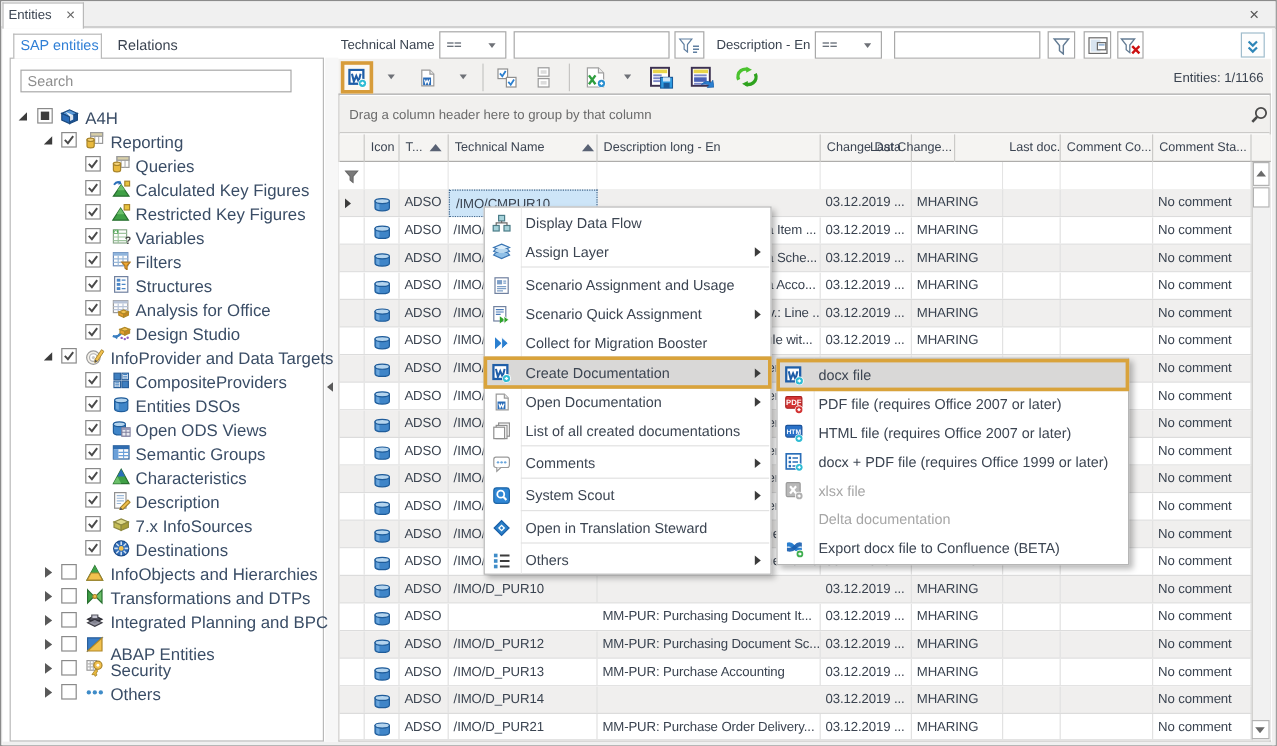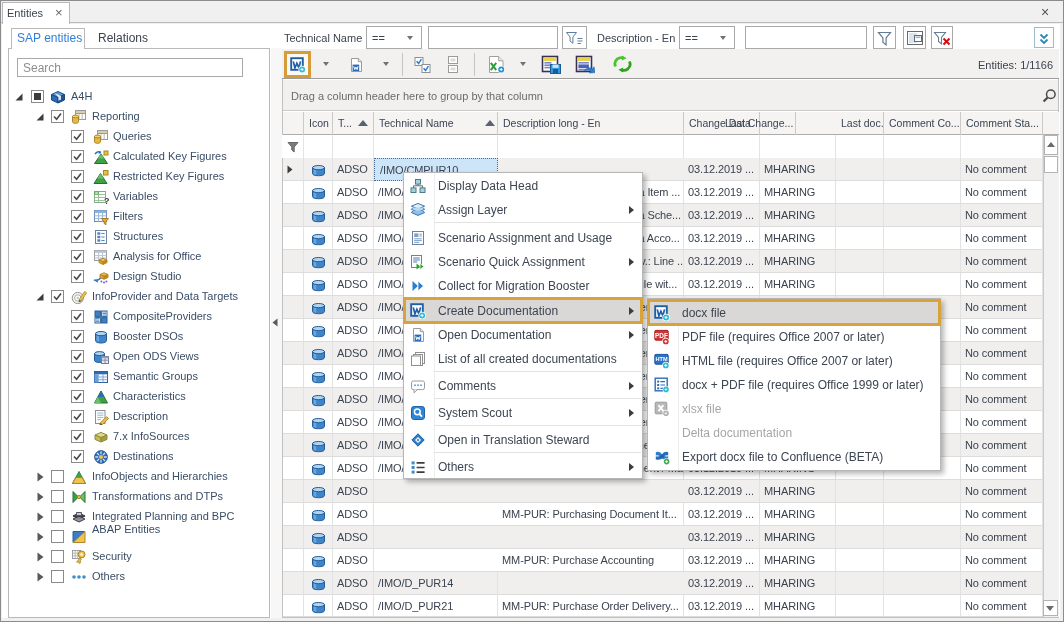--- a/index.html
+++ b/index.html
@@ -4,21 +4,21 @@
 html,body{width:1064px;height:622px;overflow:hidden}
 body{position:relative;font-family:"Liberation Sans",sans-serif;background:#f0f0f0;border:1px solid #8b8b8b}
 .abs{position:absolute}
 .txt{position:absolute;white-space:nowrap;font-size:12px;color:#3a4350}
 .hcell{position:absolute;top:111px;height:23px;border-right:1px solid #cbcac8;color:#3b4452;font-size:10.5px;line-height:22px;padding-left:5px;overflow:hidden;white-space:nowrap}
 .fcell{position:absolute;top:0;height:23px;border-right:1px solid #e4e4e4;background:#fff}
 .cell{position:absolute;top:0;height:23px;border-right:1px solid #e2e2e2;font-size:11px;letter-spacing:-0.1px;line-height:22px;color:#3a4350;padding-left:4px;overflow:hidden;white-space:nowrap}
 .row{position:absolute;left:0;width:761px;height:23px;border-bottom:1px solid #dcdcdc}
 .arr{position:absolute;right:8px;top:8px;width:0;height:0;border-left:5px solid #3c3c3c;border-top:4px solid transparent;border-bottom:4px solid transparent}
 .cb{position:absolute;width:13px;height:13px;background:#fff;border:1px solid #8a8a8a}
-.tlabel{position:absolute;font-size:11px;color:#3a4d66;white-space:nowrap}
+.tlabel{position:absolute;font-size:14px;color:#3a4d66;white-space:nowrap}
 .sortup{position:absolute;width:0;height:0;border-left:5.5px solid transparent;border-right:5.5px solid transparent;border-bottom:6.5px solid #596274}
 .darr{position:absolute;width:0;height:0;border-top:4px solid #6e7177;border-left:3.5px solid transparent;border-right:3.5px solid transparent}
 </style></head><body>
 <div class="abs" style="left:0;top:0;width:1062px;height:22px;background:#f0f0f0;border-bottom:1px solid #b9b9b9"></div>
 <div class="abs" style="left:1px;top:1px;width:68px;height:22px;background:#fff;border:1px solid #b9b9b9;border-bottom:none"></div>
 <div class="txt" style="left:6px;top:6px;color:#3c4552;font-size:11px">Entities</div>
 <div class="txt" style="left:54px;top:4px;color:#666;font-size:13px">×</div>
 <div class="txt" style="left:1040px;top:3px;color:#555;font-size:14px">×</div>
 <div class="abs" style="left:1px;top:23px;width:1060px;height:597px;background:#fff"></div>
 <div class="abs" style="left:1059px;top:23px;width:4px;height:598px;background:#f0f0f0"></div>
@@ -187,21 +187,21 @@
 <div class="tlabel" style="left:112px;top:309px">CompositeProviders</div>
 <div class="cb" style="left:70px;top:329px"></div>
 <svg class="abs" style="left:71px;top:330px;" width="11" height="11" viewBox="0 0 11 11">
     <path d="M2 5.5 l2.6 2.8 L9 2.5" stroke="#4a4a4a" stroke-width="1.6" fill="none"></path>
   </svg>
 <svg class="abs" style="left:92px;top:328px;" width="16" height="16" viewBox="0 0 16 16">
     <path d="M2.5 4.6 v7 c0 1.6 2.5 2.4 5.5 2.4 s5.5 -0.8 5.5 -2.4 v-7 z" fill="#3f85c8" stroke="#1f5c9a"></path>
     <path d="M3.6 5.6 v5.8 c0.7 0.7 1.8 1 2.4 1.1 v-6 z" fill="#6aa6dc"></path>
     <ellipse cx="8" cy="4.6" rx="5.5" ry="2.1" fill="#b4d4ee" stroke="#1f5c9a"></ellipse>
   </svg>
-<div class="tlabel" style="left:112px;top:329px">Booster DSOs</div>
+<div class="tlabel" style="left:112px;top:329px">Entities DSOs</div>
 <div class="cb" style="left:70px;top:349px"></div>
 <svg class="abs" style="left:71px;top:350px;" width="11" height="11" viewBox="0 0 11 11">
     <path d="M2 5.5 l2.6 2.8 L9 2.5" stroke="#4a4a4a" stroke-width="1.6" fill="none"></path>
   </svg>
 <svg class="abs" style="left:92px;top:348px;" width="16" height="16" viewBox="0 0 16 16">
     <path d="M1.5 4.6 v6.6 c0 1.5 2.3 2.3 5 2.3 s5 -0.8 5 -2.3 v-6.6 z" fill="#3f85c8" stroke="#1f5c9a"></path>
     <ellipse cx="6.5" cy="4.6" rx="5" ry="2" fill="#b4d4ee" stroke="#1f5c9a"></ellipse>
     <rect x="8.5" y="7.5" width="7" height="7" fill="#e8e8f0" stroke="#7a7a9a"></rect>
     <rect x="8.5" y="7.5" width="7" height="1.8" fill="#9a9ab8"></rect>
     <path d="M12 9.3 v5.2 M8.5 11.2 h7" stroke="#7a7a9a" stroke-width="0.8"></path>
@@ -292,21 +292,21 @@
   </svg>
 <div class="tlabel" style="left:91px;top:509px">Integrated Planning and BPC</div>
 <svg class="abs" style="left:34px;top:531px;" width="10" height="10" viewBox="0 0 10 10">
     <path d="M2.5 0.5 L8.5 5 2.5 9.5 z" fill="#595959"></path>
   </svg>
 <div class="cb" style="left:50px;top:529px"></div>
 <svg class="abs" style="left:70px;top:528px;" width="16" height="16" viewBox="0 0 16 16">
     <path d="M2 2.5 h12 L2 13.5 z" fill="#3a7ec8" stroke="#2a5f9a"></path>
     <path d="M14 2.5 v11 H2 z" fill="#f2c14e" stroke="#b08828"></path>
   </svg>
-<div class="tlabel" style="left:91px;top:522px">ABAP Entities</div>
+<div class="tlabel" style="left:91px;top:536px">ABAP Entities</div>
 <svg class="abs" style="left:34px;top:551px;" width="10" height="10" viewBox="0 0 10 10">
     <path d="M2.5 0.5 L8.5 5 2.5 9.5 z" fill="#595959"></path>
   </svg>
 <div class="cb" style="left:50px;top:549px"></div>
 <svg class="abs" style="left:70px;top:548px;" width="16" height="16" viewBox="0 0 16 16">
     <rect x="1.5" y="1.5" width="8" height="8" fill="#fdfdfd" stroke="#9a9a9a"></rect>
     <path d="M1.5 4.2 h8 M1.5 6.8 h8 M4.2 1.5 v8 M6.8 1.5 v8" stroke="#b8b8b8"></path>
     <circle cx="10.6" cy="5.4" r="3.4" fill="#f2c14e" stroke="#a8842a"></circle>
     <circle cx="10.6" cy="5.4" r="1.2" fill="#fff"></circle>
     <path d="M9 8.4 L5.6 13.2 h2.2 l0.4 1.4 1.6 -1 -0.6 -1.6 1.2 -1.8 z" fill="#e8b93e" stroke="#a8842a" stroke-width="0.7"></path>
@@ -694,20 +694,21 @@
 </div>
 <svg class="abs" style="left:310px;top:462px;" width="15" height="13" viewBox="0 0 15 13">
     <path d="M1.5 3.6 v5.8 c0 1.5 2.7 2.3 6 2.3 s6 -0.8 6 -2.3 v-5.8 z" fill="#3f85c8" stroke="#1f5c9a"></path>
     <path d="M2.6 4.6 v5.2 c0.8 0.7 2 1.1 2.6 1.2 v-5.6 z" fill="#6aa6dc"></path>
     <ellipse cx="7.5" cy="3.6" rx="6" ry="2.1" fill="#b4d4ee" stroke="#1f5c9a"></ellipse>
   </svg>
 <div class="row" style="left:282px;top:479px;background:#f0efee;height:23px;overflow:hidden">
 <div class="cell" style="left:-1px;width:22px"></div>
 <div class="cell" style="left:21px;width:29px"></div>
 <div class="cell" style="left:50px;width:41px">ADSO</div>
+<div class="cell" style="left:91px;width:124px">/IMO/D_PUR10</div>
 <div class="cell" style="left:401px;width:76px">03.12.2019 ...</div>
 <div class="cell" style="left:477px;width:76px">MHARING</div>
 <div class="cell" style="left:553px;width:48px"></div>
 <div class="cell" style="left:601px;width:77px"></div>
 <div class="cell" style="left:678px;width:82px">No comment</div>
 </div>
 <svg class="abs" style="left:310px;top:485px;" width="15" height="13" viewBox="0 0 15 13">
     <path d="M1.5 3.6 v5.8 c0 1.5 2.7 2.3 6 2.3 s6 -0.8 6 -2.3 v-5.8 z" fill="#3f85c8" stroke="#1f5c9a"></path>
     <path d="M2.6 4.6 v5.2 c0.8 0.7 2 1.1 2.6 1.2 v-5.6 z" fill="#6aa6dc"></path>
     <ellipse cx="7.5" cy="3.6" rx="6" ry="2.1" fill="#b4d4ee" stroke="#1f5c9a"></ellipse>
@@ -725,35 +726,38 @@
 </div>
 <svg class="abs" style="left:310px;top:508px;" width="15" height="13" viewBox="0 0 15 13">
     <path d="M1.5 3.6 v5.8 c0 1.5 2.7 2.3 6 2.3 s6 -0.8 6 -2.3 v-5.8 z" fill="#3f85c8" stroke="#1f5c9a"></path>
     <path d="M2.6 4.6 v5.2 c0.8 0.7 2 1.1 2.6 1.2 v-5.6 z" fill="#6aa6dc"></path>
     <ellipse cx="7.5" cy="3.6" rx="6" ry="2.1" fill="#b4d4ee" stroke="#1f5c9a"></ellipse>
   </svg>
 <div class="row" style="left:282px;top:525px;background:#f0efee;height:23px;overflow:hidden">
 <div class="cell" style="left:-1px;width:22px"></div>
 <div class="cell" style="left:21px;width:29px"></div>
 <div class="cell" style="left:50px;width:41px">ADSO</div>
+<div class="cell" style="left:91px;width:124px">/IMO/D_PUR12</div>
+<div class="cell" style="left:215px;width:186px">MM-PUR: Purchasing Document Sc...</div>
 <div class="cell" style="left:401px;width:76px">03.12.2019 ...</div>
 <div class="cell" style="left:477px;width:76px">MHARING</div>
 <div class="cell" style="left:553px;width:48px"></div>
 <div class="cell" style="left:601px;width:77px"></div>
 <div class="cell" style="left:678px;width:82px">No comment</div>
 </div>
 <svg class="abs" style="left:310px;top:531px;" width="15" height="13" viewBox="0 0 15 13">
     <path d="M1.5 3.6 v5.8 c0 1.5 2.7 2.3 6 2.3 s6 -0.8 6 -2.3 v-5.8 z" fill="#3f85c8" stroke="#1f5c9a"></path>
     <path d="M2.6 4.6 v5.2 c0.8 0.7 2 1.1 2.6 1.2 v-5.6 z" fill="#6aa6dc"></path>
     <ellipse cx="7.5" cy="3.6" rx="6" ry="2.1" fill="#b4d4ee" stroke="#1f5c9a"></ellipse>
   </svg>
 <div class="row" style="left:282px;top:548px;background:#ffffff;height:23px;overflow:hidden">
 <div class="cell" style="left:-1px;width:22px"></div>
 <div class="cell" style="left:21px;width:29px"></div>
 <div class="cell" style="left:50px;width:41px">ADSO</div>
+<div class="cell" style="left:91px;width:124px">/IMO/D_PUR13</div>
 <div class="cell" style="left:215px;width:186px">MM-PUR: Purchase Accounting</div>
 <div class="cell" style="left:401px;width:76px">03.12.2019 ...</div>
 <div class="cell" style="left:477px;width:76px">MHARING</div>
 <div class="cell" style="left:553px;width:48px"></div>
 <div class="cell" style="left:601px;width:77px"></div>
 <div class="cell" style="left:678px;width:82px">No comment</div>
 </div>
 <svg class="abs" style="left:310px;top:554px;" width="15" height="13" viewBox="0 0 15 13">
     <path d="M1.5 3.6 v5.8 c0 1.5 2.7 2.3 6 2.3 s6 -0.8 6 -2.3 v-5.8 z" fill="#3f85c8" stroke="#1f5c9a"></path>
     <path d="M2.6 4.6 v5.2 c0.8 0.7 2 1.1 2.6 1.2 v-5.6 z" fill="#6aa6dc"></path>
@@ -798,21 +802,21 @@
 <div class="abs" style="left:1043px;top:155px;width:14px;height:17px;background:#fff;border:1px solid #b3b3b3"></div>
 <div class="abs" style="left:1042px;top:599px;width:15px;height:16px;background:#fff;border:1px solid #b3b3b3"></div>
 <div class="abs" style="left:1045px;top:605px;width:0;height:0;border-top:5px solid #6a6a6a;border-left:4px solid transparent;border-right:4px solid transparent"></div>
 <div class="abs" style="left:402px;top:171px;width:240px;height:307px;background:#fff;border:1px solid #b6b6b6;box-shadow:3px 3px 5px rgba(0,0,0,0.28);z-index:20"></div>
 <svg class="abs" style="left:409px;top:177px;z-index:22;" width="16" height="16" viewBox="0 0 16 16">
     <rect x="5.5" y="1.5" width="5" height="4.6" fill="#a5d2da" stroke="#4a7c88"></rect>
     <rect x="1" y="9.9" width="5" height="4.6" fill="#a5d2da" stroke="#4a7c88"></rect>
     <rect x="10" y="9.9" width="5" height="4.6" fill="#a5d2da" stroke="#4a7c88"></rect>
     <path d="M8 6.1 v1.7 M3.5 9.9 v-2.1 h9 v2.1" stroke="#6a6a6a" fill="none"></path>
   </svg>
-<div class="txt" style="left:437px;top:178px;z-index:22;color:#3c4552">Display Data Head</div>
+<div class="txt" style="left:437px;top:178px;z-index:22;color:#3c4552">Display Data Flow</div>
 <svg class="abs" style="left:409px;top:201px;z-index:22;" width="16" height="16" viewBox="0 0 16 16">
     <path d="M8 1.4 L14.6 4.2 8 7 1.4 4.2 z" fill="#ddeefa" stroke="#3a76b4"></path>
     <path d="M3 5.6 L1.4 7.4 8 10.2 14.6 7.4 13 5.6" fill="#b8d8f0" stroke="#3a76b4"></path>
     <path d="M3 8.8 L1.4 10.6 8 13.4 14.6 10.6 13 8.8" fill="#8fc0e8" stroke="#3a76b4"></path>
   </svg>
 <div class="txt" style="left:437px;top:202px;z-index:22;color:#3c4552">Assign Layer</div>
 <div class="arr" style="left:628px;top:205px;z-index:22"></div>
 <div class="abs" style="left:433px;top:221px;width:207px;height:1px;background:#e2e2e2;z-index:21"></div>
 <svg class="abs" style="left:409px;top:229px;z-index:22;" width="16" height="16" viewBox="0 0 16 16">
     <rect x="2.5" y="1.5" width="11" height="13" fill="#fff" stroke="#7081a0"></rect>

